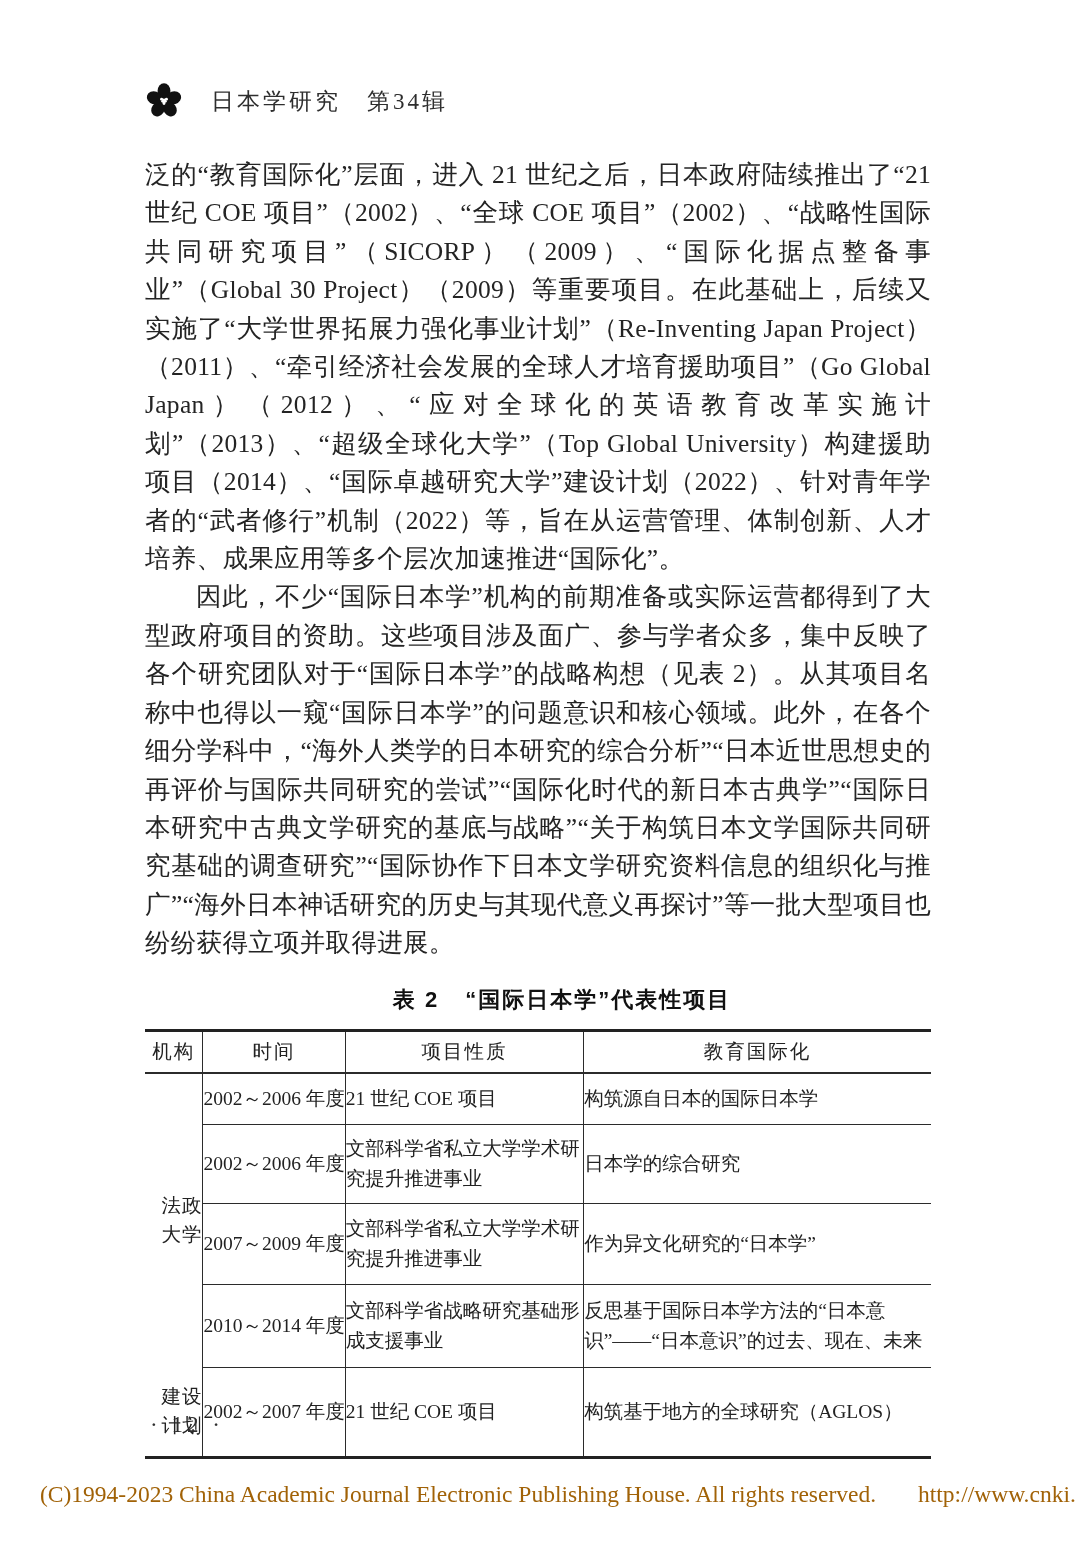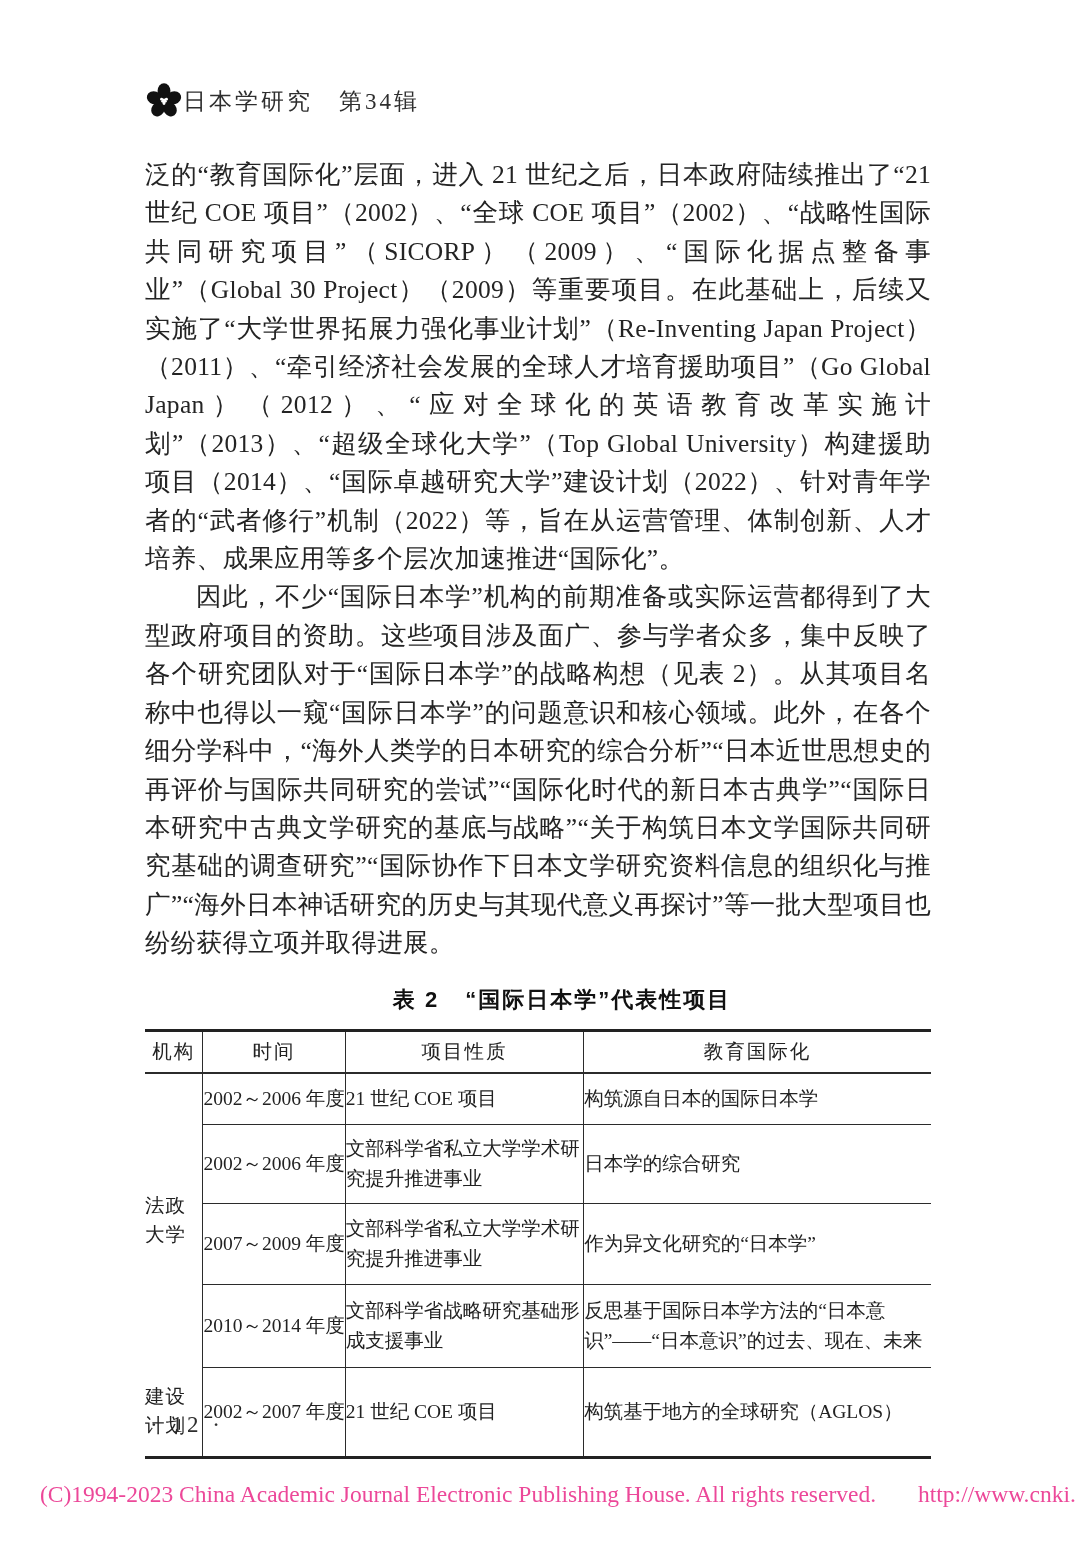--- a/index.html
+++ b/index.html
@@ -8,21 +8,21 @@
     width:1080px;height:1543px;
     margin:0 auto;
     background:#ffffff;
     font-family:"Liberation Serif","DejaVu Serif",serif;
     color:#262626;
     overflow:hidden;
   }
   
   .journal-header{
     position:absolute;top:82px;left:145px;
-    display:flex;align-items:center;gap:0;
+    display:flex;align-items:center;gap:28px;
   }
   .logo{width:38px;height:38px;display:block;}
   .journal-title{
     font-size:23px;letter-spacing:3px;color:#2e2e2e;
   }
   
   .content{
     position:absolute;left:145px;top:156px;width:786px;
   }
   .content p{
@@ -64,21 +64,21 @@
     text-align:center;
     letter-spacing:2px;
     margin-left:36px;
   }
   table.projects td{
     padding:4px 0;
     vertical-align:middle;
     font-family:Liberation Serif, serif;
   }
   td.col-org{
-    text-align:left;
+    text-align:right;
     padding:4px 6px;
     letter-spacing:1px;
   }
   td.col-time{
     text-align:center;
     white-space:nowrap;
     padding:4px 4px;
     border-left:1.5px solid #2b2b2b;
   }
   th.col-time,th.col-nature,th.col-name{border-left:1.5px solid #2b2b2b;}
@@ -92,21 +92,21 @@
   .rule-bottom{border-bottom:1.5px solid #2b2b2b;}
   
   .page-number{
     position:absolute;left:150px;top:1412px;
     font-size:23px;color:#2e2e2e;letter-spacing:4px;
   }
   
   .copyright{
     position:absolute;left:40px;top:1481px;right:0;
     white-space:nowrap;overflow:hidden;
-    font-size:23.5px;color:#ec4899;
+    font-size:23.5px;color:#a16207;
   }
   .copyright .cr-url{margin-left:42px;}
 </style>
 </head>
 <body>
 
 <div class="page">
 
   <div class="journal-header">
     <svg class="logo" viewBox="0 0 40 40" aria-hidden="true">

